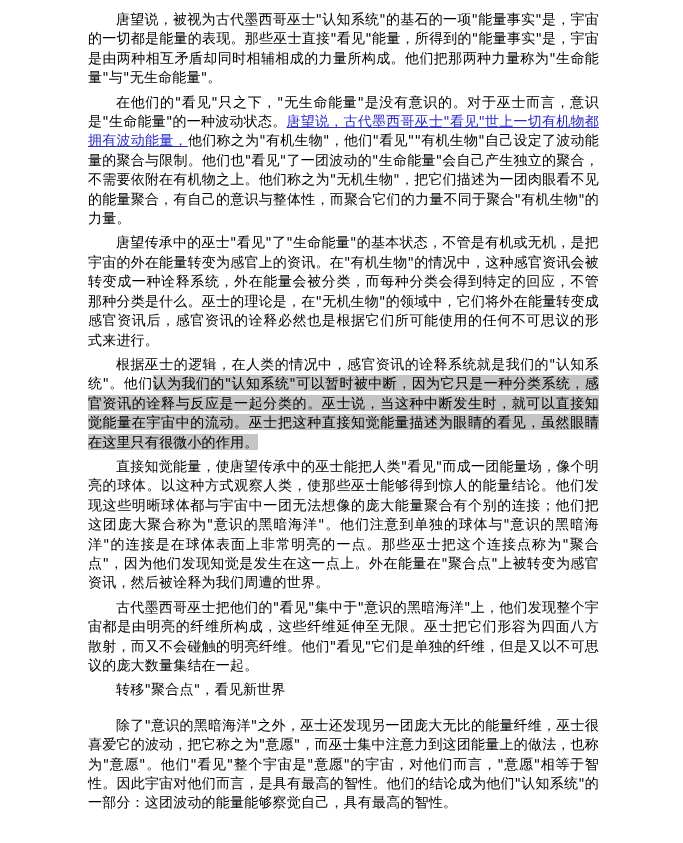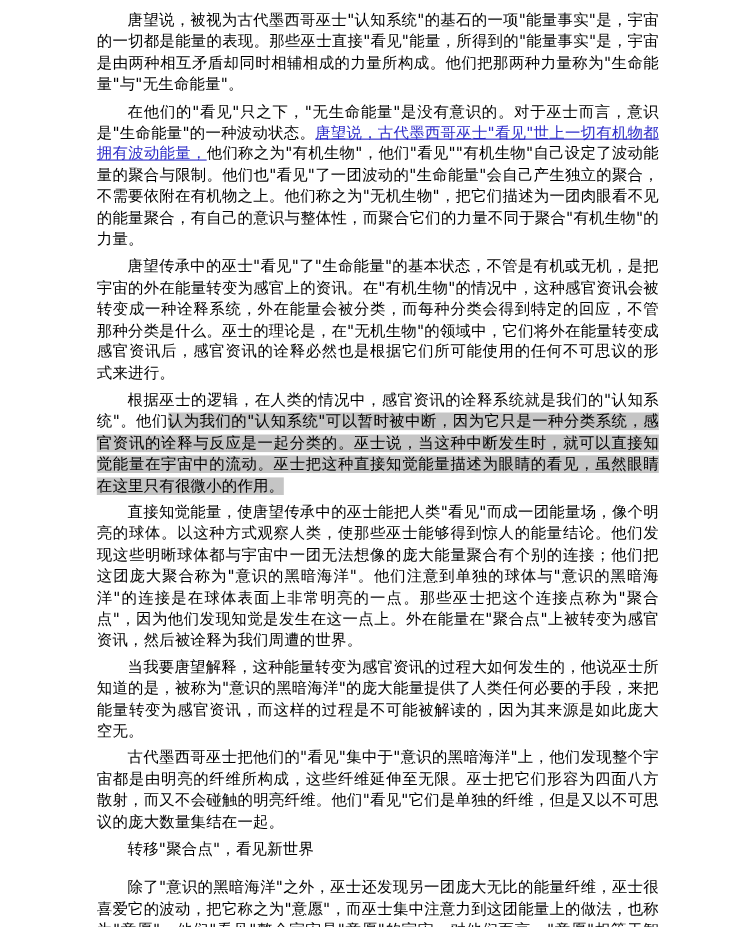--- a/index.html
+++ b/index.html
@@ -46,18 +46,17 @@
 </head>
 <body>
 
 <div class="page">
   <div class="text-area">
       <p class="para"><span>唐望说，被视为古代墨西哥巫士"认知系统"的基石的一项"能量事实"是，宇宙的一切都是能量的表现。那些巫士直接"看见"能量，所得到的"能量事实"是，宇宙是由两种相互矛盾却同时相辅相成的力量所构成。他们把那两种力量称为"生命能量"与"无生命能量"。</span></p>
       <p class="para"><span>在他们的"看见"只之下，"无生命能量"是没有意识的。对于巫士而言，意识是"生命能量"的一种波动状态。</span><span class="run-link">唐望说，古代墨西哥巫士"看见"世上一切有机物都拥有波动能量，</span><span>他们称之为"有机生物"，他们"看见""有机生物"自己设定了波动能量的聚合与限制。他们也"看见"了一团波动的"生命能量"会自己产生独立的聚合，不需要依附在有机物之上。他们称之为"无机生物"，把它们描述为一团肉眼看不见的能量聚合，有自己的意识与整体性，而聚合它们的力量不同于聚合"有机生物"的力量。</span></p>
       <p class="para"><span>唐望传承中的巫士"看见"了"生命能量"的基本状态，不管是有机或无机，是把宇宙的外在能量转变为感官上的资讯。在"有机生物"的情况中，这种感官资讯会被转变成一种诠释系统，外在能量会被分类，而每种分类会得到特定的回应，不管那种分类是什么。巫士的理论是，在"无机生物"的领域中，它们将外在能量转变成感官资讯后，感官资讯的诠释必然也是根据它们所可能使用的任何不可思议的形式来进行。</span></p>
       <p class="para"><span>根据巫士的逻辑，在人类的情况中，感官资讯的诠释系统就是我们的"认知系统"。他们</span><span class="run-hl">认为我们的"认知系统"可以暂时被中断，因为它只是一种分类系统，感官资讯的诠释与反应是一起分类的。巫士说，当这种中断发生时，就可以直接知觉能量在宇宙中的流动。巫士把这种直接知觉能量描述为眼睛的看见，虽然眼睛在这里只有很微小的作用。</span></p>
       <p class="para"><span>直接知觉能量，使唐望传承中的巫士能把人类"看见"而成一团能量场，像个明亮的球体。以这种方式观察人类，使那些巫士能够得到惊人的能量结论。他们发现这些明晰球体都与宇宙中一团无法想像的庞大能量聚合有个别的连接；他们把这团庞大聚合称为"意识的黑暗海洋"。他们注意到单独的球体与"意识的黑暗海洋"的连接是在球体表面上非常明亮的一点。那些巫士把这个连接点称为"聚合点"，因为他们发现知觉是发生在这一点上。外在能量在"聚合点"上被转变为感官资讯，然后被诠释为我们周遭的世界。</span></p>
-      <p class="para"><span>当我要唐望解释，这种能量转变为感官资讯的过程大如何发生的，他说巫士所知道的是，被称为"意识的黑暗海洋"的庞大能量提供了人类任何必要的手段，来把能量转变为感官资讯，而这样的过程是不可能被解读的，因为其来源是如此庞大空无。</span></p>
       <p class="para"><span>古代墨西哥巫士把他们的"看见"集中于"意识的黑暗海洋"上，他们发现整个宇宙都是由明亮的纤维所构成，这些纤维延伸至无限。巫士把它们形容为四面八方散射，而又不会碰触的明亮纤维。他们"看见"它们是单独的纤维，但是又以不可思议的庞大数量集结在一起。</span></p>
       <p class="para heading-para"><span>转移"聚合点"，看见新世界</span></p>
       <p class="para"><span>除了"意识的黑暗海洋"之外，巫士还发现另一团庞大无比的能量纤维，巫士很喜爱它的波动，把它称之为"意愿"，而巫士集中注意力到这团能量上的做法，也称为"意愿"。他们"看见"整个宇宙是"意愿"的宇宙，对他们而言，"意愿"相等于智性。因此宇宙对他们而言，是具有最高的智性。他们的结论成为他们"认知系统"的一部分：这团波动的能量能够察觉自己，具有最高的智性。</span></p>
     </div>
 </div>
 
 </body></html>

